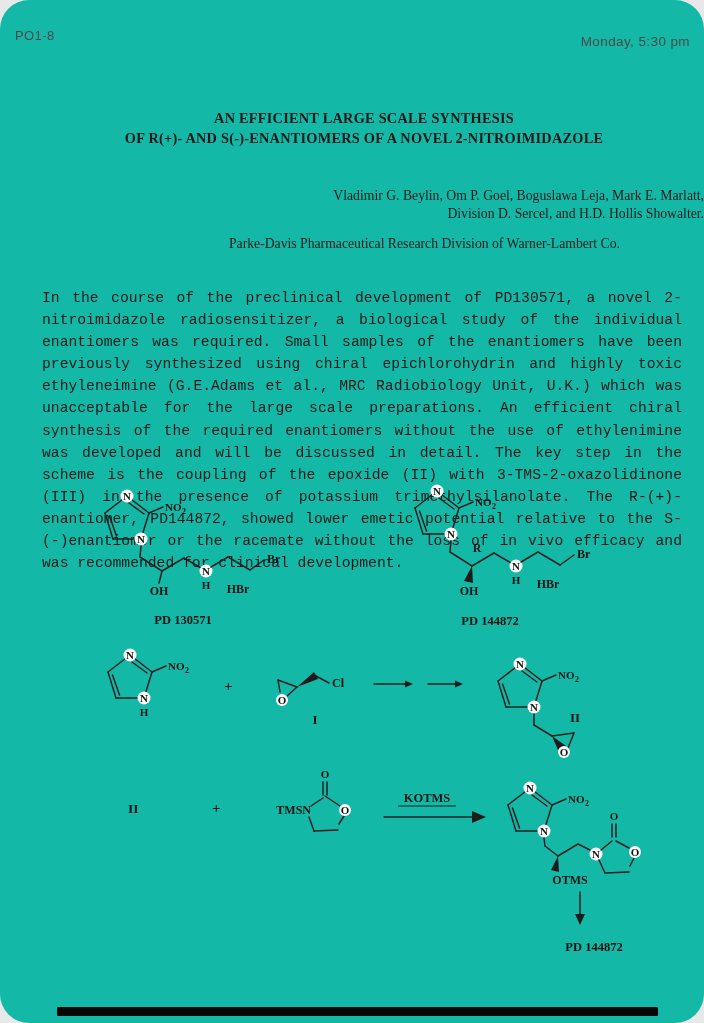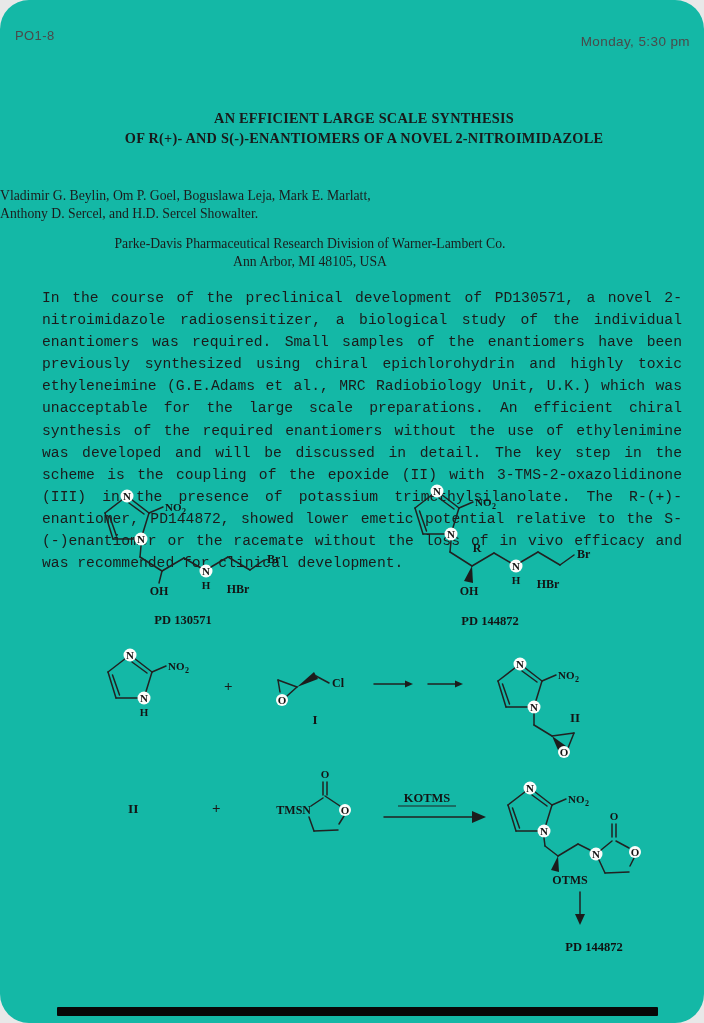--- a/index.html
+++ b/index.html
@@ -4,22 +4,22 @@
 <style>
   html,body{margin:0;padding:0;background:#e8e8e8;}
   .page{position:relative;width:704px;height:1023px;background:#14b8a6;overflow:hidden;
         font-family:"Liberation Serif",serif;color:#1c1c1c;border-radius:29px;}
   .abs{position:absolute;}
   .hdr{font-family:"Liberation Sans",sans-serif;color:#4a4a4a;letter-spacing:.4px;}
   .session{left:15px;top:28px;font-size:13px;}
   .datetime{right:14px;top:34px;font-size:13.5px;}
   .title-block{left:0;top:109px;width:704px;text-align:center;font-weight:bold;
                font-size:14.3px;line-height:19.5px;letter-spacing:.25px;color:#191919;padding-left:12px;}
-  .authors-block{left:0;top:187px;width:704px;text-align:left;font-size:13.7px;line-height:17.5px;}
-  .affil-block{left:0;top:235px;width:620px;text-align:center;font-size:13.7px;line-height:17.5px;}
+  .authors-block{left:0;top:187px;width:704px;text-align:right;font-size:13.7px;line-height:17.5px;}
+  .affil-block{left:0;top:235px;width:620px;text-align:right;font-size:13.7px;line-height:17.5px;}
   .abstract{left:42px;top:287px;width:640px;font-size:14.7px;line-height:22.1px;
             text-align:justify;color:#1b1b1b;font-family:Liberation Mono, monospace;}
   .plus{font-size:15px;font-weight:bold;color:#1b1b1b;}
   .cmpnum{font-size:13.5px;font-weight:bold;color:#151515;}
   .cmpd-label{font-size:12.5px;font-weight:bold;color:#101010;text-align:center;}
   svg{overflow:visible;}
   svg text{font-family:"Liberation Serif",serif;font-weight:bold;fill:#141414;}
   .atom{font-size:11px;}
   .grp{font-size:12px;}
   .sub{font-size:8px;}
@@ -39,26 +39,25 @@
   <span class="abs hdr session">PO1-8</span>
   <span class="abs hdr datetime">Monday, 5:30 pm</span>
 
   <div class="abs title-block">
     <div>AN EFFICIENT LARGE SCALE SYNTHESIS</div>
     <div>OF R(+)- AND S(-)-ENANTIOMERS OF A NOVEL 2-NITROIMIDAZOLE</div>
   </div>
 
   <div class="abs authors-block">
     <div>Vladimir G. Beylin, Om P. Goel, Boguslawa Leja, Mark E. Marlatt,</div>
-    <div>Anthony D. Sercel, and H.D. Sercel Showalter.</div>
+    <div>Division D. Sercel, and H.D. Hollis Showalter.</div>
   </div>
 
   <div class="abs affil-block">
     <div>Parke-Davis Pharmaceutical Research Division of Warner-Lambert Co.</div>
-    <div>Ann Arbor, MI 48105, USA</div>
   </div>
 
   <div class="abs abstract">In the course of the preclinical development of PD130571, a novel 2-nitroimidazole radiosensitizer, a biological study of the individual enantiomers was required. Small samples of the enantiomers have been previously synthesized using chiral epichlorohydrin and highly toxic ethyleneimine (G.E.Adams et al., MRC Radiobiology Unit, U.K.) which was unacceptable for the large scale preparations. An efficient chiral synthesis of the required enantiomers without the use of ethylenimine was developed and will be discussed in detail. The key step in the scheme is the coupling of the epoxide (II) with 3-TMS-2-oxazolidinone (III) in the presence of potassium trimethylsilanolate. The R-(+)-enantiomer, PD144872, showed lower emetic potential relative to the S-(-)enantiomer or the racemate without the loss of in vivo efficacy and was recommended for clinical development.</div>
 
   <svg class="abs" style="left:85px;top:486px" width="280" height="150" viewBox="0 0 280 150">
     <line class="bond" x1="42" y1="10" x2="64" y2="27"></line>
       <line class="bond" x1="44" y1="17" x2="59" y2="28"></line>
     <line class="bond" x1="64" y1="27" x2="56" y2="53"></line>
       <line class="bond" x1="56" y1="53" x2="28" y2="53"></line>
     <line class="bond" x1="28" y1="53" x2="20" y2="27"></line>

